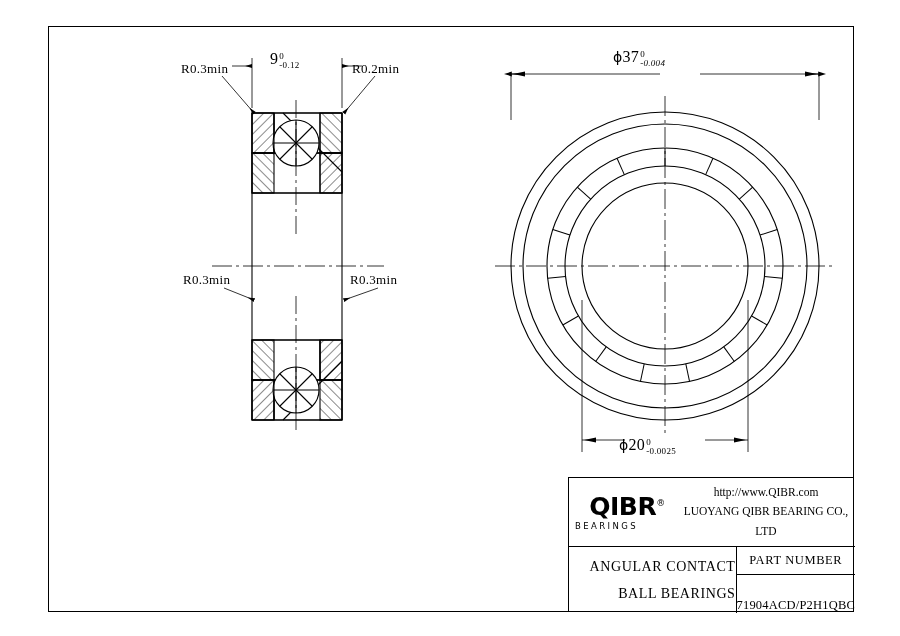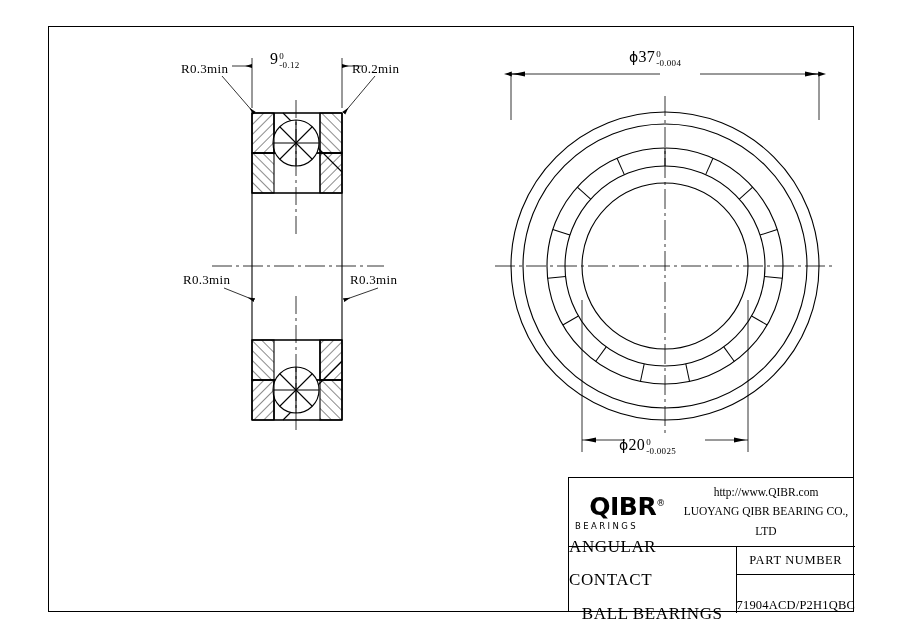--- a/index.html
+++ b/index.html
@@ -114,23 +114,23 @@
     border-top: 1px solid #000;
     box-sizing: border-box;
     display: flex;
   }
   .tb-type {
     width: 172px;
     border-right: 1px solid #000;
     box-sizing: border-box;
     display: flex;
     flex-direction: column;
-    align-items: center;
+    align-items: flex-end;
     justify-content: center;
-    font-size: 17px;
+    font-size: 14px;
     line-height: 1.95;
     letter-spacing: 0.6px;
   }
   .tb-part {
     flex: 1;
     display: flex;
     flex-direction: column;
     box-sizing: border-box;
     gap: 23px;
   }
@@ -367,22 +367,22 @@
 
   <div class="lbl" style="left:181px; top:61px;">R0.3min</div>
   <div class="lbl" style="left:352px; top:61px;">R0.2min</div>
   <div class="lbl" style="left:183px; top:272px;">R0.3min</div>
   <div class="lbl" style="left:350px; top:272px;">R0.3min</div>
 
   <div class="lbl" style="left:270px; top:50px;">
     <span style="font-size:16px;">9</span><span class="dimstack"><span style="display:block;">0</span><span style="display:block;">-0.12</span></span>
   </div>
 
-  <div class="lbl" style="left:613px; top:48px;margin-left:16px;">
-    <span class="phi">ϕ</span><span style="font-size:16px;">37</span><span class="dimstack"><span style="display:block;">0</span><span style="display:block;">-0.004</span></span>
+  <div class="lbl" style="left:613px; top:48px;">
+    <span class="phi">ϕ</span><span style="font-size:16px;">37</span><span class="dimstack"><span style="display:block;">0</span><span style="display:block;font-style:italic;">-0.004</span></span>
   </div>
 
   <div class="lbl" style="left:619px; top:424px;margin-top:12px;">
     <span class="phi">ϕ</span><span style="font-size:16px;">20</span><span class="dimstack"><span style="display:block;">0</span><span style="display:block;">-0.0025</span></span>
   </div>
 
   <div class="titleblock">
     <div class="tb-top">
       <div class="tb-logo">
         <div class="logo-main"><span>QIBR</span><span class="logo-reg">®</span></div>

